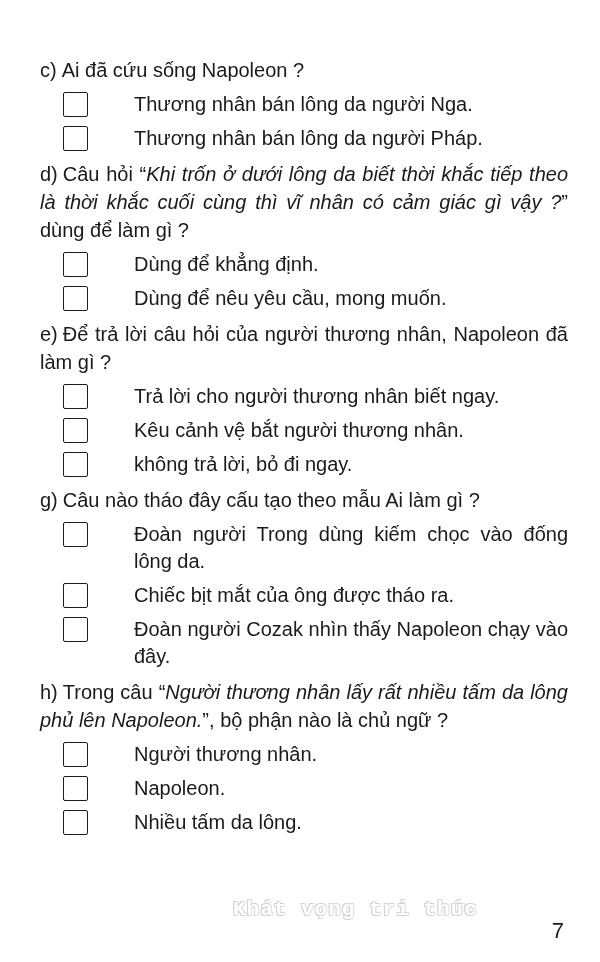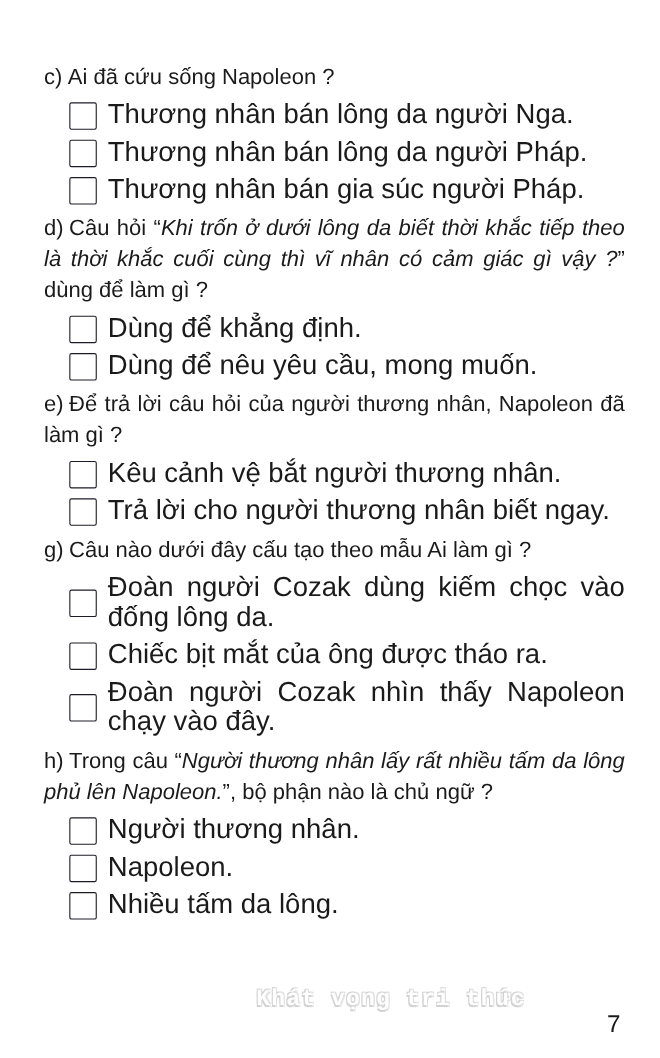--- a/index.html
+++ b/index.html
@@ -29,24 +29,25 @@
     margin: 0 0 4px 0;
     font-size: 20px;
     line-height: 28px;
     text-align: justify;
   }
   .q-label { margin-right: 5px; }
   .italic { font-style: italic; }
   .bold { font-weight: normal; }
   .option {
     display: flex;
-    align-items: center;
+    align-items: flex-start;
     margin: 7px 0 0 23px;
-    font-size: 25px;
+    font-size: 20px;
     line-height: 27px;
+    gap: 36px;
   }
   .checkbox {
     flex: 0 0 auto;
     width: 23px;
     height: 23px;
     border: 1.5px solid #1c1c28;
     border-radius: 2px;
     background: #ffffff;
     margin-right: 10px;
     margin-top: 1px;
@@ -91,52 +92,52 @@
       <section class="question">
         <p class="prompt"><span class="q-label">c)</span><span>Ai đã cứu sống Napoleon ?</span></p>
         <div class="option">
           <span class="checkbox"></span>
           <span class="option-text">Thương nhân bán lông da người Nga.</span>
         </div>
         <div class="option">
           <span class="checkbox"></span>
           <span class="option-text">Thương nhân bán lông da người Pháp.</span>
         </div>
-        <div class="option">
-          <span class="checkbox"></span>
-          <span class="option-text">Thương nhân bán gia súc người Pháp.</span>
-        </div>
       </section>
       <section class="question">
         <p class="prompt"><span class="q-label">d)</span><span>Câu hỏi “</span><span class="italic">Khi trốn ở dưới lông da biết thời khắc tiếp theo là thời khắc cuối cùng thì vĩ nhân có cảm giác gì vậy ?</span><span>” dùng để làm gì ?</span></p>
         <div class="option">
           <span class="checkbox"></span>
           <span class="option-text">Dùng để khẳng định.</span>
         </div>
         <div class="option">
           <span class="checkbox"></span>
           <span class="option-text">Dùng để nêu yêu cầu, mong muốn.</span>
         </div>
       </section>
       <section class="question">
         <p class="prompt"><span class="q-label">e)</span><span>Để trả lời câu hỏi của người thương nhân, Napoleon đã làm gì ?</span></p>
         <div class="option">
           <span class="checkbox"></span>
+          <span class="option-text">Trả lời cho người thương nhân biết ngay.</span>
+        </div>
+        <div class="option">
+          <span class="checkbox"></span>
           <span class="option-text">Kêu cảnh vệ bắt người thương nhân.</span>
         </div>
         <div class="option">
           <span class="checkbox"></span>
-          <span class="option-text">Trả lời cho người thương nhân biết ngay.</span>
+          <span class="option-text">không trả lời, bỏ đi ngay.</span>
         </div>
       </section>
       <section class="question">
-        <p class="prompt"><span class="q-label">g)</span><span>Câu nào dưới đây cấu tạo theo mẫu </span><span class="bold">Ai làm gì ?</span></p>
+        <p class="prompt"><span class="q-label">g)</span><span>Câu nào tháo đây cấu tạo theo mẫu </span><span class="bold">Ai làm gì ?</span></p>
         <div class="option">
           <span class="checkbox"></span>
-          <span class="option-text">Đoàn người Cozak dùng kiếm chọc vào đống lông da.</span>
+          <span class="option-text">Đoàn người Trong dùng kiếm chọc vào đống lông da.</span>
         </div>
         <div class="option">
           <span class="checkbox"></span>
           <span class="option-text">Chiếc bịt mắt của ông được tháo ra.</span>
         </div>
         <div class="option">
           <span class="checkbox"></span>
           <span class="option-text">Đoàn người Cozak nhìn thấy Napoleon chạy vào đây.</span>
         </div>
       </section>

